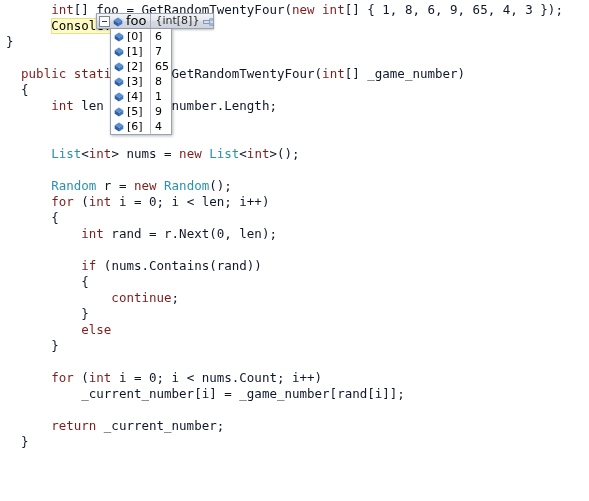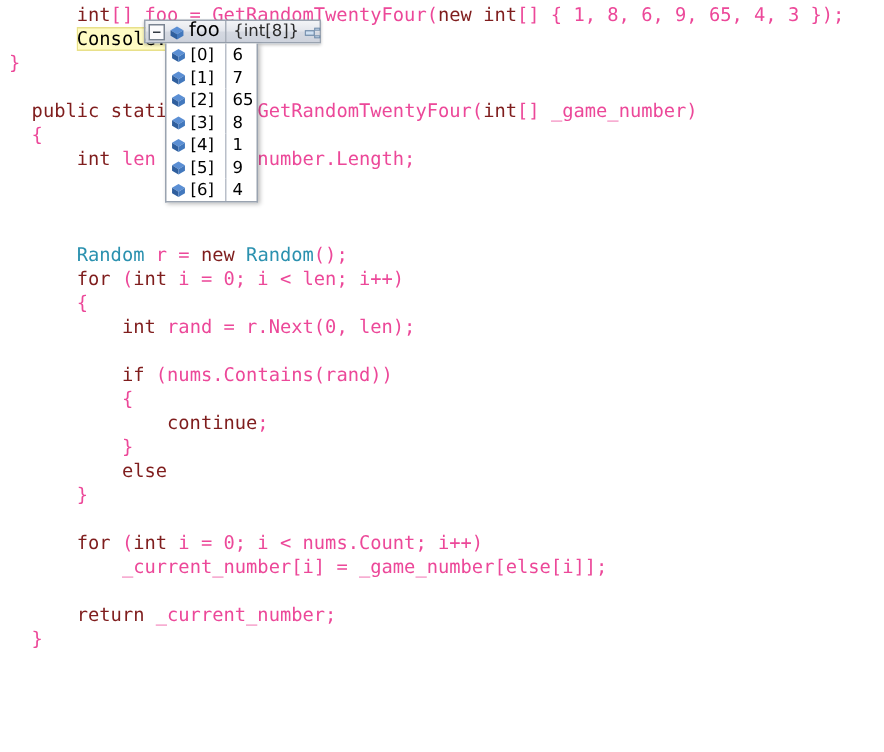--- a/index.html
+++ b/index.html
@@ -28,21 +28,21 @@
   .code-line {
     height: 16px;
     line-height: 16px;
     font-size: 12.5px;
     white-space: pre;
     color: #000000;
     padding-left: 6px;
   }
   .kw   { color: #7f1d1d; }      
   .typ  { color: #2b91af; }      
-  .pln  { color: #ec4899; }
+  .pln  { color: #0f172a; }
 
   
   .hl {
     background: #fffbc4;
     box-shadow: 0 0 0 1px #e8e08a inset;
     padding: 0 0 1px 0;
   }
 
   
   #datatip {
@@ -142,35 +142,36 @@
 <div id="editor">
     <div class="code-line"><span>      </span><span class="kw">int</span><span class="pln">[] foo = GetRandomTwentyFour(</span><span class="kw">new</span><span class="pln"> </span><span class="kw">int</span><span class="pln">[] { 1, 8, 6, 9, 65, 4, 3 });</span></div>
     <div class="code-line"><span>      </span><span class="hl">Console.</span></div>
     <div class="code-line"><span></span><span class="pln">}</span></div>
     <div class="code-line">&nbsp;</div>
     <div class="code-line"><span>  </span><span class="kw">public</span><span class="pln"> </span><span class="kw">static</span><span class="pln"> </span><span class="kw">int</span><span class="pln">[] GetRandomTwentyFour(</span><span class="kw">int</span><span class="pln">[] _game_number)</span></div>
     <div class="code-line"><span>  </span><span class="pln">{</span></div>
     <div class="code-line"><span>      </span><span class="kw">int</span><span class="pln"> len = _game_number.Length;</span></div>
     <div class="code-line">&nbsp;</div>
     <div class="code-line">&nbsp;</div>
+    <div class="code-line"><span>      </span><span class="typ">List</span><span class="pln">&lt;</span><span class="kw">int</span><span class="pln">&gt; nums = </span><span class="kw">new</span><span class="pln"> </span><span class="typ">List</span><span class="pln">&lt;</span><span class="kw">int</span><span class="pln">&gt;();</span></div>
     <div class="code-line">&nbsp;</div>
     <div class="code-line"><span>      </span><span class="typ">Random</span><span class="pln"> r = </span><span class="kw">new</span><span class="pln"> </span><span class="typ">Random</span><span class="pln">();</span></div>
     <div class="code-line"><span>      </span><span class="kw">for</span><span class="pln"> (</span><span class="kw">int</span><span class="pln"> i = 0; i &lt; len; i++)</span></div>
     <div class="code-line"><span>      </span><span class="pln">{</span></div>
     <div class="code-line"><span>          </span><span class="kw">int</span><span class="pln"> rand = r.Next(0, len);</span></div>
     <div class="code-line">&nbsp;</div>
     <div class="code-line"><span>          </span><span class="kw">if</span><span class="pln"> (nums.Contains(rand))</span></div>
     <div class="code-line"><span>          </span><span class="pln">{</span></div>
     <div class="code-line"><span>              </span><span class="kw">continue</span><span class="pln">;</span></div>
     <div class="code-line"><span>          </span><span class="pln">}</span></div>
     <div class="code-line"><span>          </span><span class="kw">else</span></div>
     <div class="code-line"><span>      </span><span class="pln">}</span></div>
     <div class="code-line">&nbsp;</div>
     <div class="code-line"><span>      </span><span class="kw">for</span><span class="pln"> (</span><span class="kw">int</span><span class="pln"> i = 0; i &lt; nums.Count; i++)</span></div>
-    <div class="code-line"><span>          </span><span class="pln">_current_number[i] = _game_number[else[i]];</span></div>
+    <div class="code-line"><span>          </span><span class="pln">_current_number[i] = _game_number[rand[i]];</span></div>
     <div class="code-line">&nbsp;</div>
     <div class="code-line"><span>      </span><span class="kw">return</span><span class="pln"> _current_number;</span></div>
     <div class="code-line"><span>  </span><span class="pln">}</span></div>
   </div>
 
 <div id="datatip">
 
   <div class="tip-header">
     <div class="expander"></div>
 

